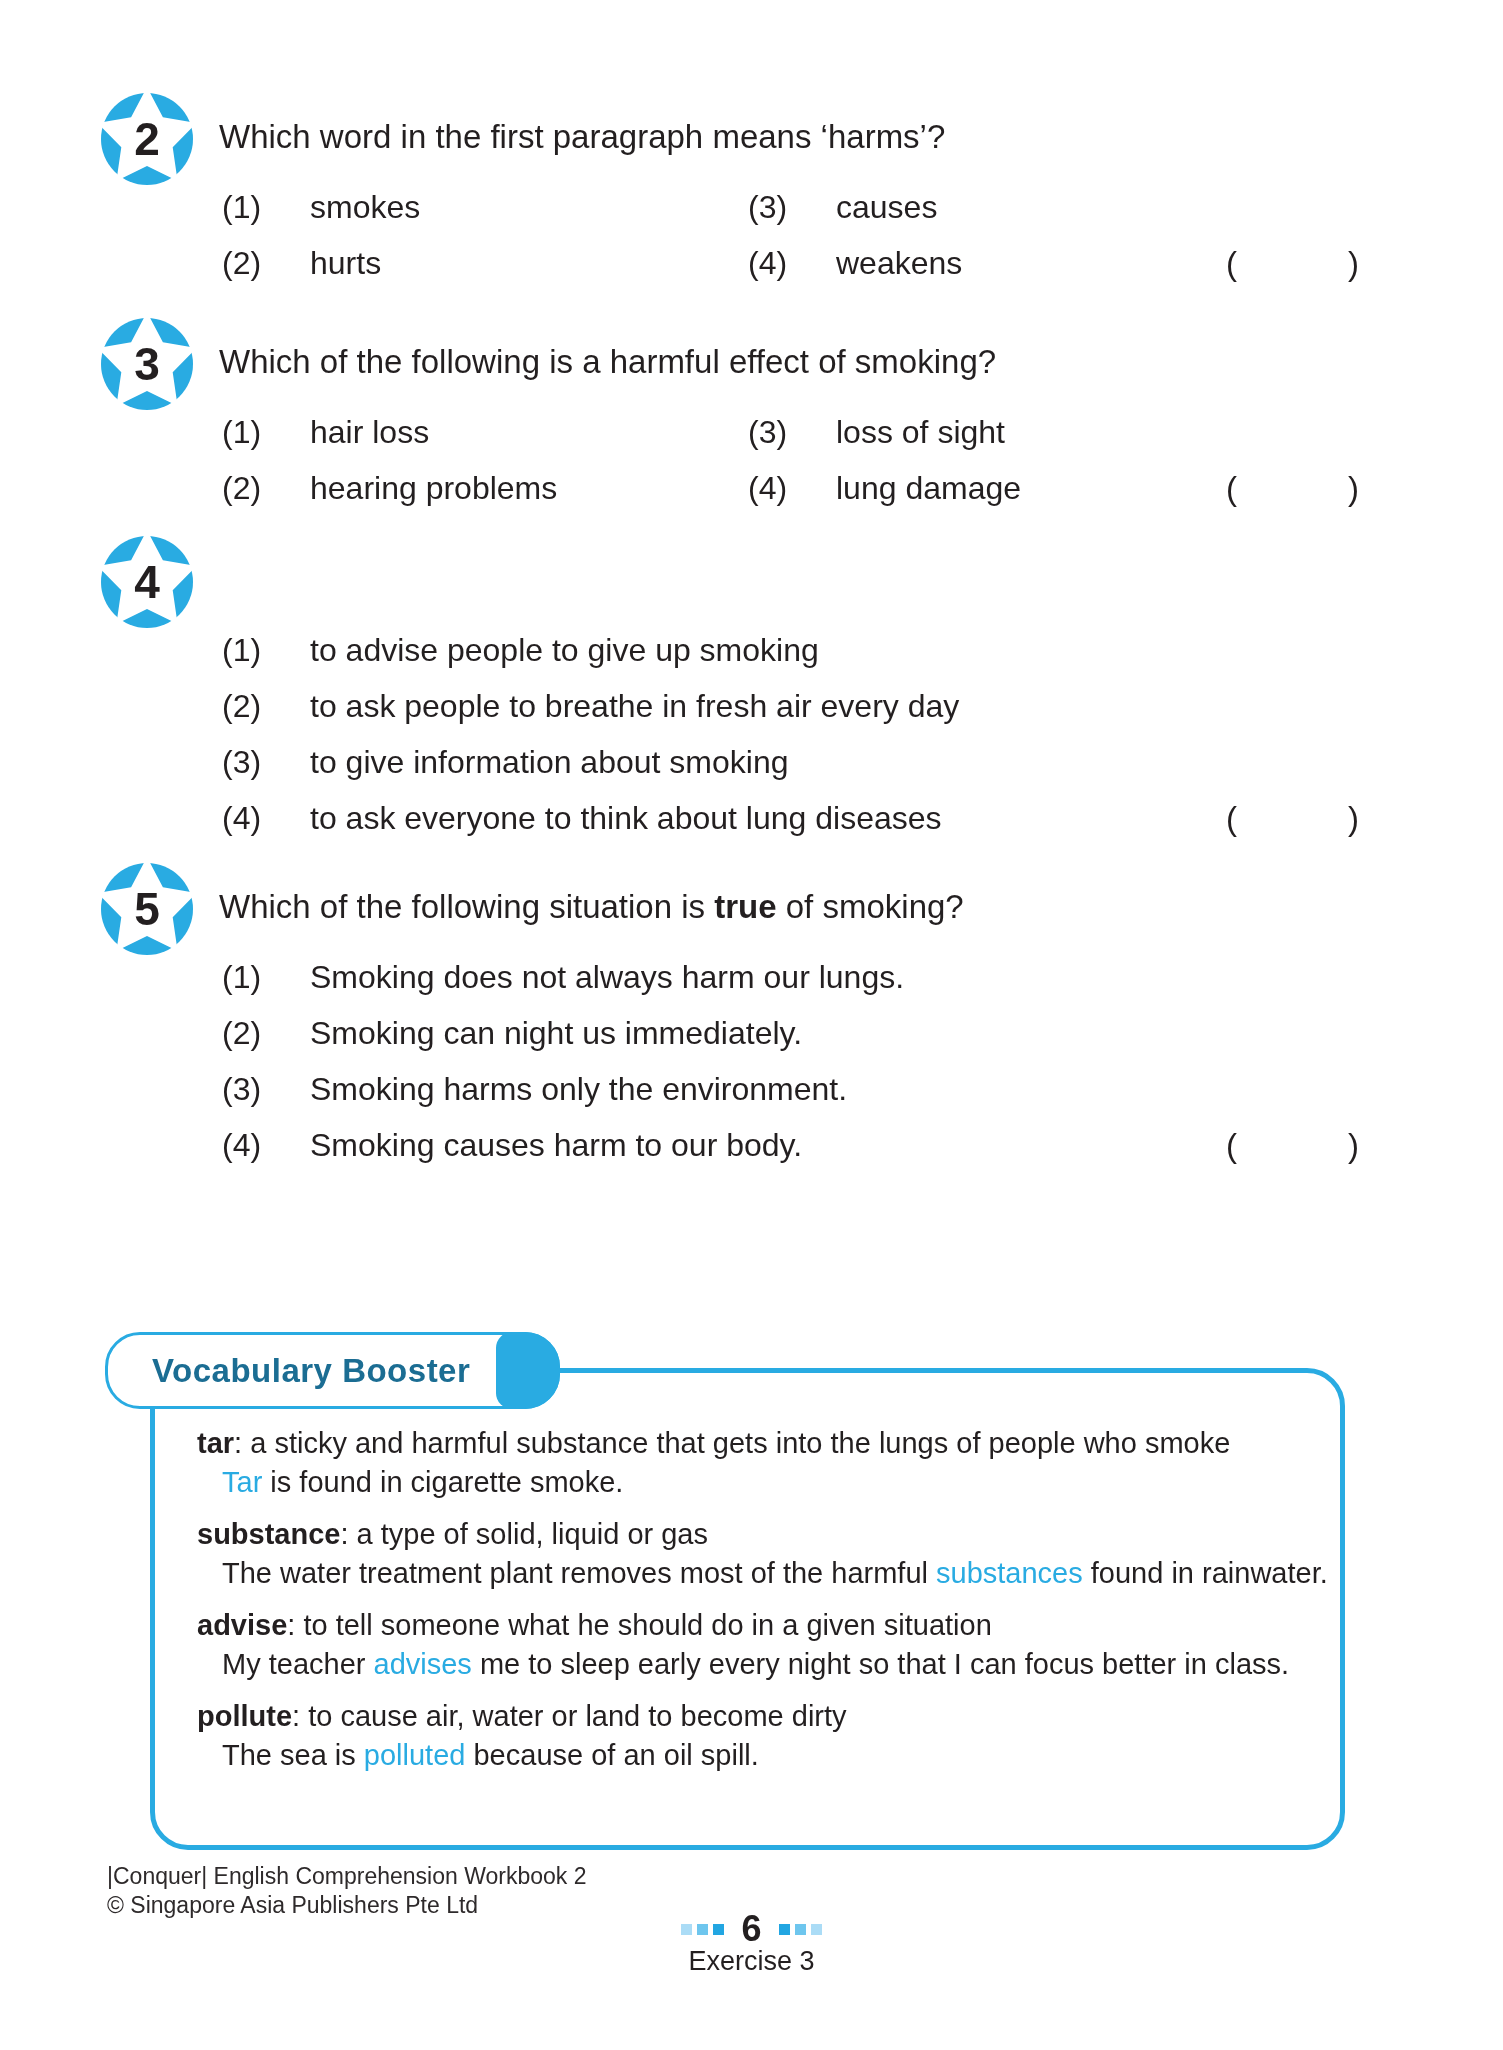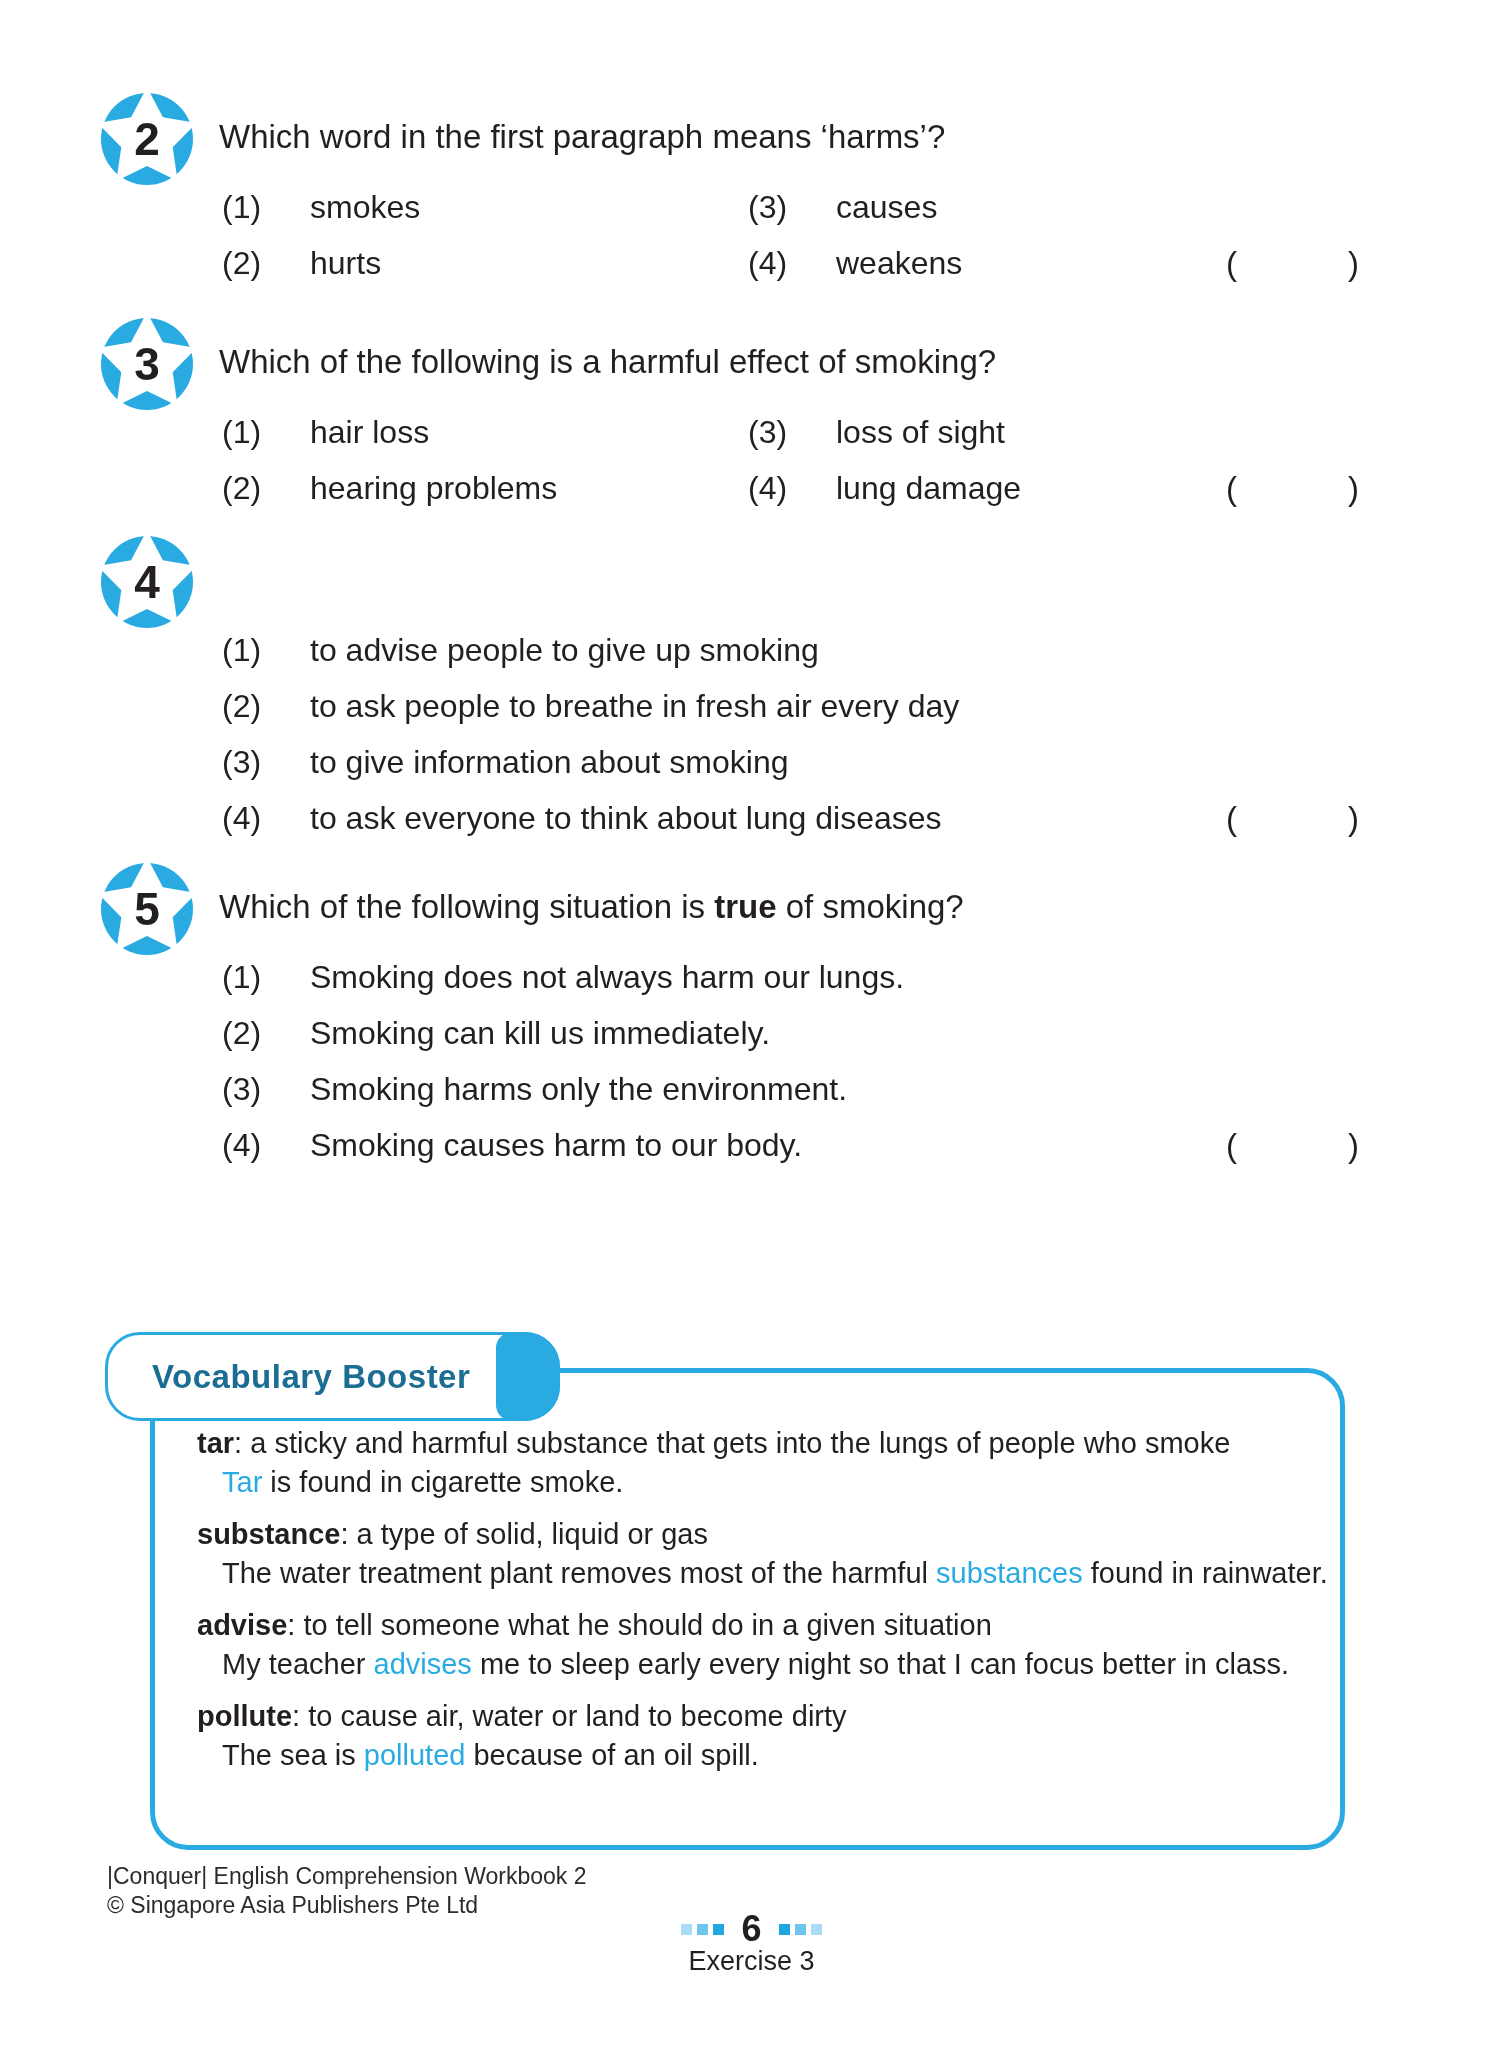--- a/index.html
+++ b/index.html
@@ -29,21 +29,21 @@
   .ans{
     margin-left:auto;width:133px;flex:0 0 133px;display:flex;
     justify-content:space-between;font-size:33px;
   }
   
   .vocab-box{
     position:absolute;left:150px;top:1368px;width:1195px;height:482px;
     border:5px solid #29abe2;border-radius:38px;box-sizing:border-box;background:#fff;
   }
   .vocab-tab{
-    position:absolute;left:105px;top:1332px;width:455px;height:89px;
+    position:absolute;left:105px;top:1332px;width:455px;height:77px;
     background:#ffffff;border:3px solid #29abe2;border-radius:35px;box-sizing:border-box;
     z-index:2;display:flex;align-items:center;padding-left:44px;
   }
   .vocab-tab::after{
     content:"";position:absolute;top:-3px;right:-3px;bottom:-3px;width:64px;
     background:#29abe2;border-radius:16px 35px 35px 16px;
   }
   .vocab-title{font-size:33px;font-weight:bold;color:#1b6d93;letter-spacing:.5px;}
   .vocab-content{
     position:absolute;left:197px;top:1424px;width:1145px;z-index:3;
@@ -195,21 +195,21 @@
       </div>
       <div class="q-title"><span>Which of the following situation is </span><span class="bold">true</span><span> of smoking?</span></div>
     </div>
     <div class="q-options">
       <div class="row">
         <span class="num">(1)</span>
         <span class="opt-text">Smoking does not always harm our lungs.</span>
       </div>
       <div class="row">
         <span class="num">(2)</span>
-        <span class="opt-text">Smoking can kill us immediately.</span>
+        <span class="opt-text">Smoking can night us immediately.</span>
       </div>
       <div class="row">
         <span class="num">(3)</span>
         <span class="opt-text">Smoking harms only the environment.</span>
       </div>
       <div class="row">
         <span class="num">(4)</span>
         <span class="opt-text">Smoking causes harm to our body.</span>
         <div class="ans">
           <span>(</span>

